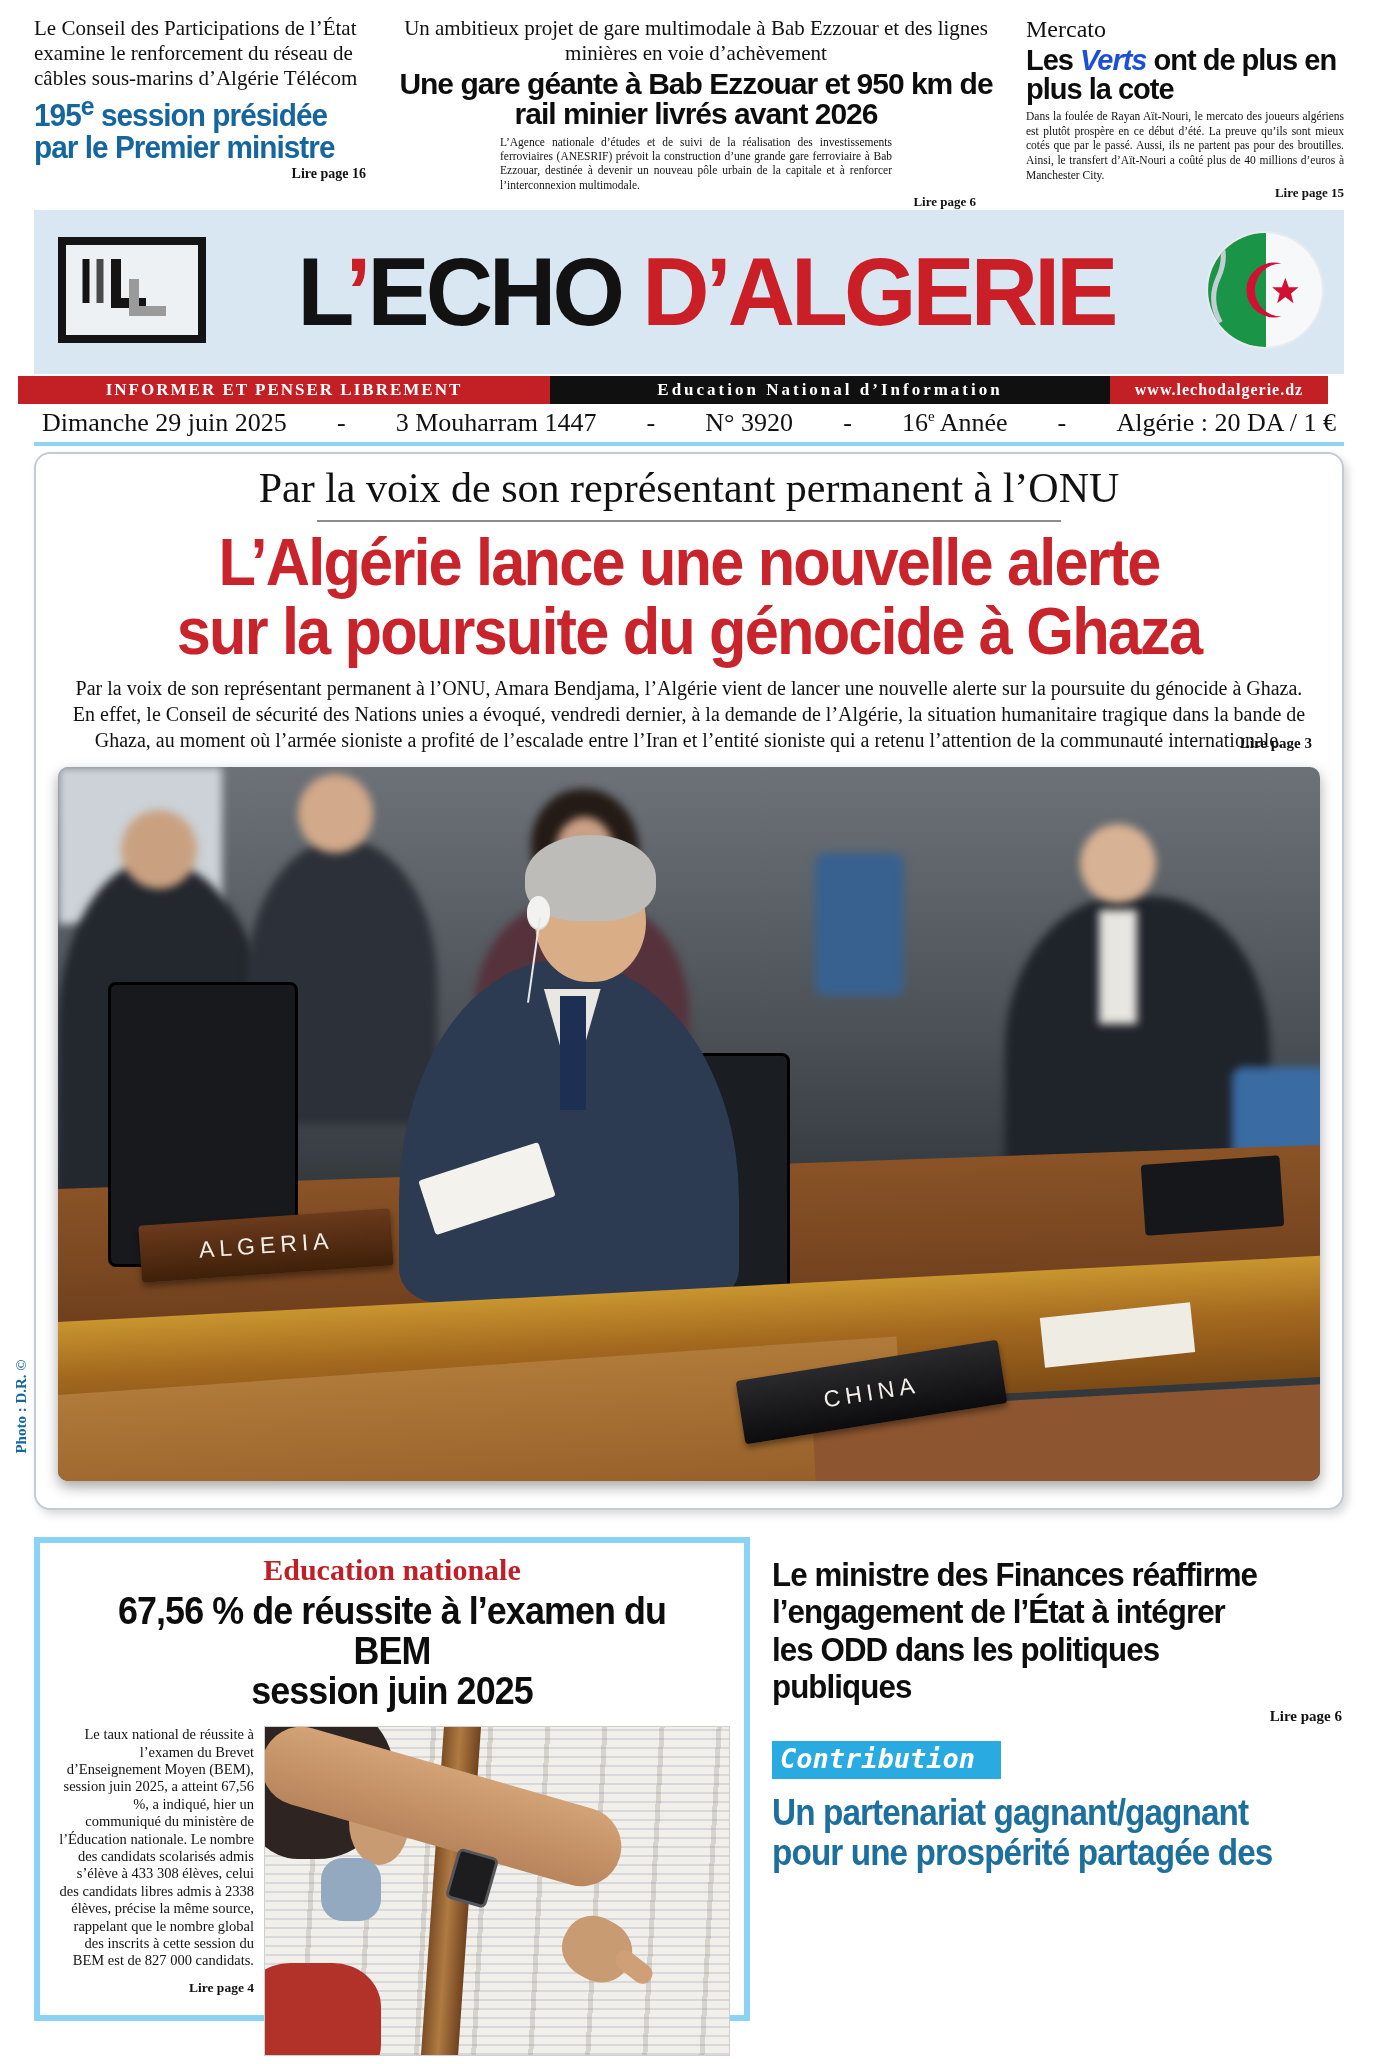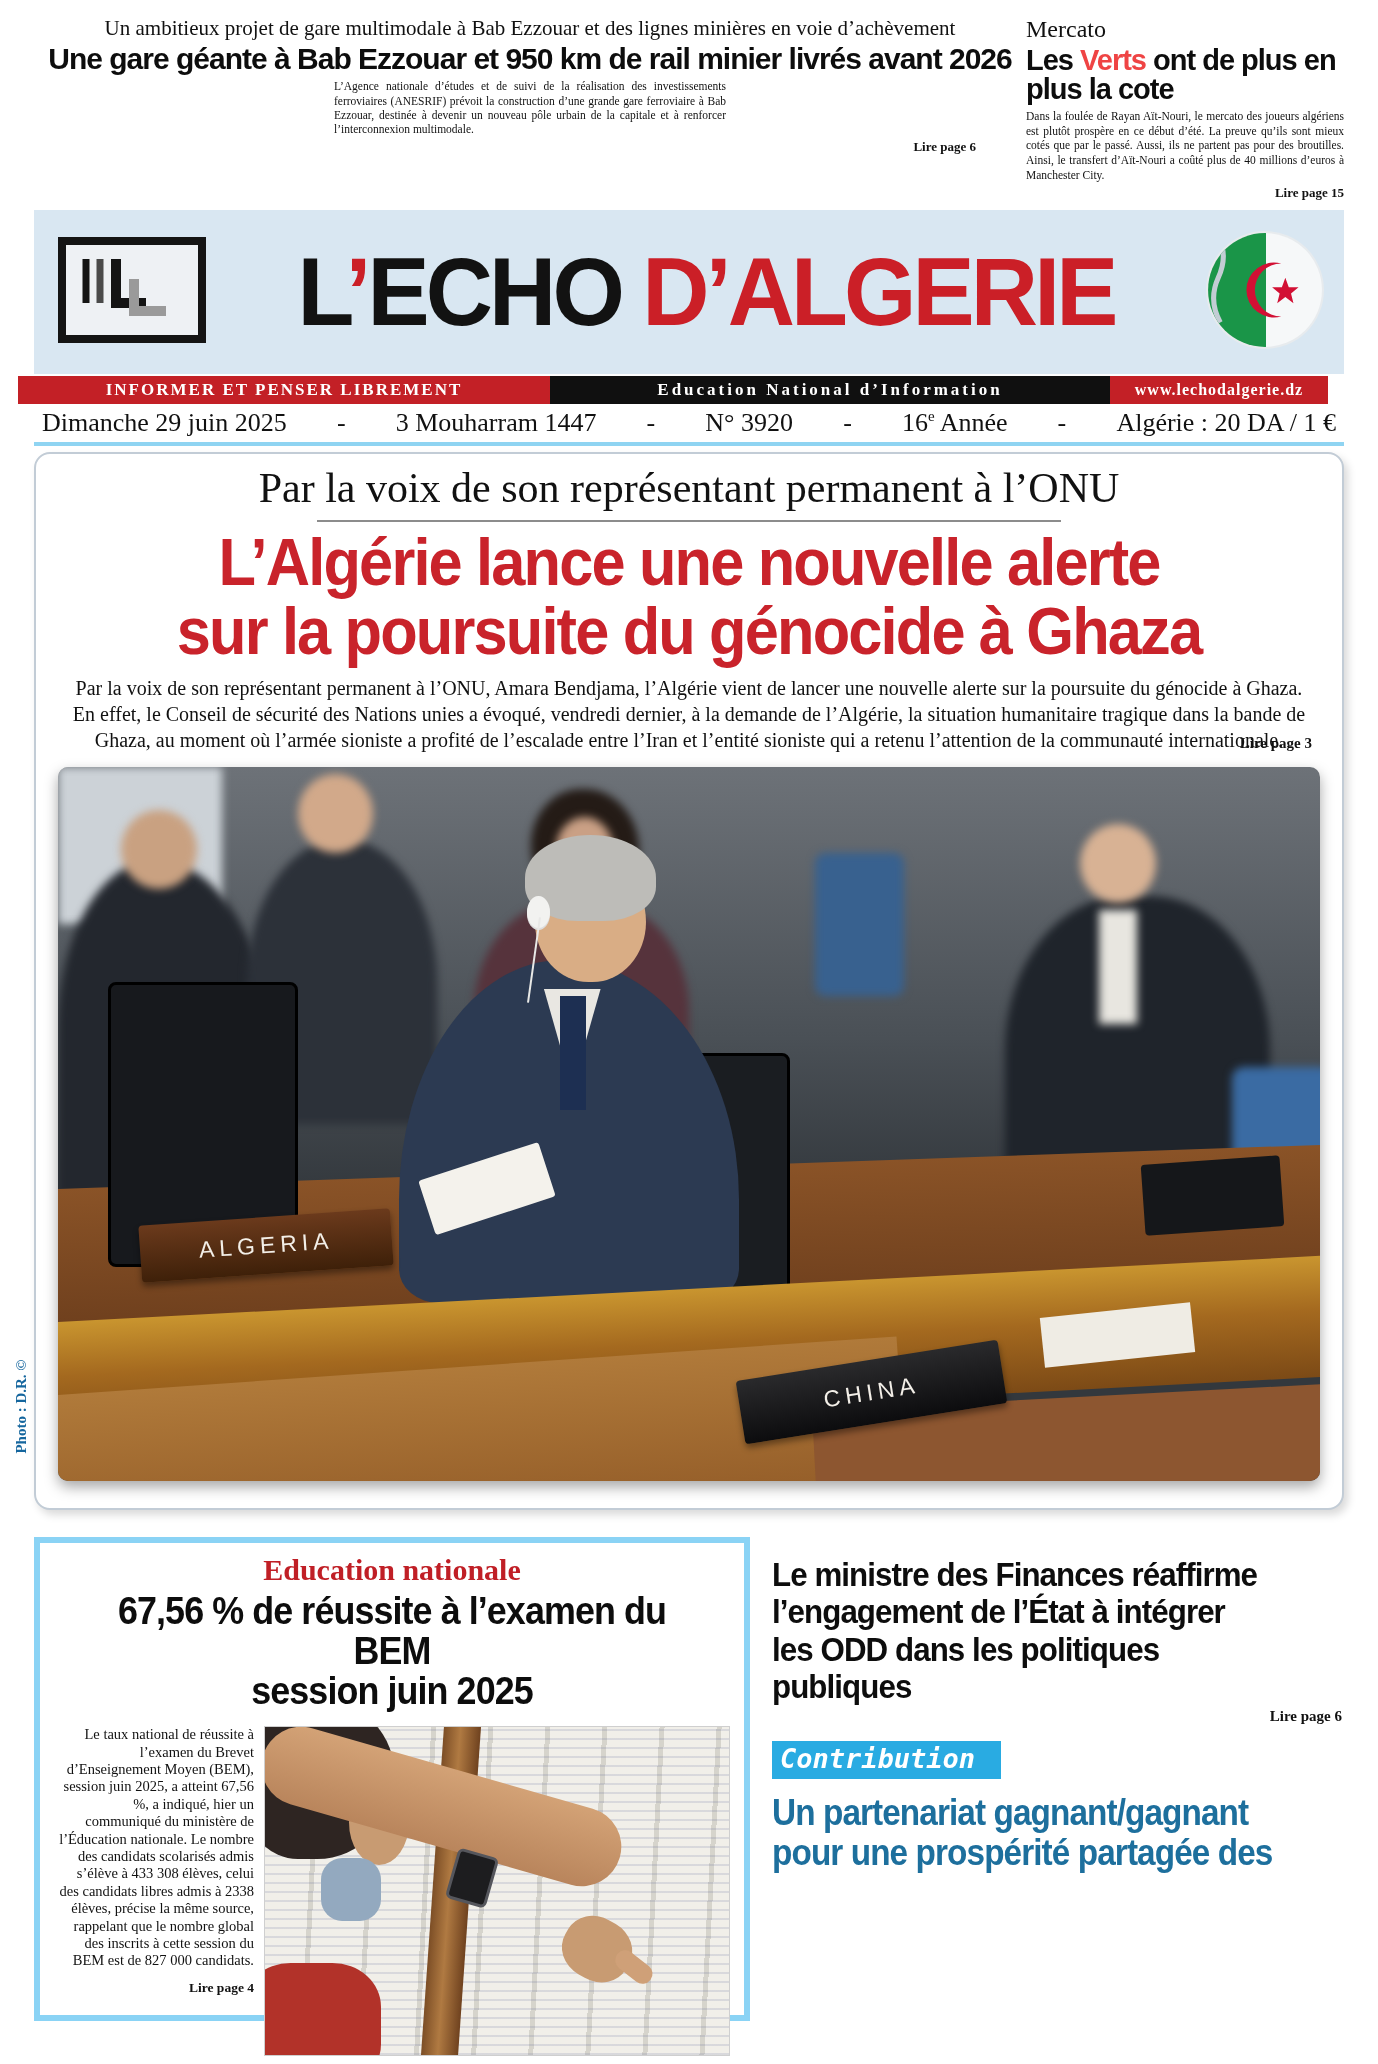--- a/index.html
+++ b/index.html
@@ -14,21 +14,21 @@
   .ear-right{width:318px;}
   .ear-kicker{font-size:21px;line-height:1.18;}
   .ear-kicker-sm{font-size:20px;line-height:1.15;}
   .hl-blue{color:#15669e;font-family:"Liberation Sans",sans-serif;font-weight:bold;
            font-size:31px;line-height:1.0;letter-spacing:-1px;margin-top:4px;
            transform:scaleX(.96);transform-origin:left;}
   .hl-black-c{font-family:"Liberation Sans",sans-serif;font-weight:bold;color:#0d0d0d;
            font-size:30px;line-height:1.02;letter-spacing:-1px;margin-top:3px;}
   .hl-black-r{font-family:"Liberation Sans",sans-serif;font-weight:bold;color:#0d0d0d;
            font-size:29px;line-height:1.0;letter-spacing:-1px;margin-top:2px;}
-  .hl-black-r .accent{color:#ef4444;}
+  .hl-black-r .accent{color:#1d4ed8;font-style:italic;}
   .ear-teaser-c{font-size:11.5px;line-height:1.25;text-align:justify;width:392px;margin:5px auto 0;}
   .ear-teaser-r{font-size:11.5px;line-height:1.3;text-align:justify;margin-top:5px;}
   .readmore{font-weight:bold;font-size:14px;text-align:right;margin-top:3px;}
   .readmore-sm{font-weight:bold;font-size:13px;text-align:right;margin-top:2px;}
 
   
   .masthead{position:absolute;top:210px;left:34px;width:1310px;height:164px;
             background:#d9e7f2;display:flex;align-items:center;padding:0 14px;}
   .mh-logo{flex:0 0 auto;margin-left:8px;}
   .mh-title{flex:1;text-align:center;font-family:"Liberation Sans",sans-serif;font-weight:bold;
@@ -160,20 +160,25 @@
   .contrib-headline{color:#1d6f9d;font-family:"Liberation Sans",sans-serif;font-weight:bold;
                     font-size:37px;line-height:1.08;letter-spacing:-1px;
                     transform:scaleX(.9);transform-origin:left;margin-top:14px;}
 </style>
 </head>
 <body>
 
 <div class="page">
 
   <header class="ears">
+    <div class="ear-left">
+      <div class="ear-kicker">Le Conseil des Participations de l’État examine le renforcement du réseau de câbles sous-marins d’Algérie Télécom</div>
+      <div class="hl-blue"><span>195</span><sup>e</sup><span> session présidée par le Premier ministre</span></div>
+      <div class="readmore">Lire page 16</div>
+    </div>
     <div class="ear-center">
       <div class="ear-kicker">Un ambitieux projet de gare multimodale à Bab Ezzouar et des lignes minières en voie d’achèvement</div>
       <div class="hl-black-c">Une gare géante à Bab Ezzouar et 950 km de rail minier livrés avant 2026</div>
       <div class="ear-teaser-c">L’Agence nationale d’études et de suivi de la réalisation des investissements ferroviaires (ANESRIF) prévoit la construction d’une grande gare ferroviaire à Bab Ezzouar, destinée à devenir un nouveau pôle urbain de la capitale et à renforcer l’interconnexion multimodale.</div>
       <div class="readmore-sm" style="padding-right:38px;">Lire page 6</div>
     </div>
     <div class="ear-right">
       <div class="ear-kicker-sm" style="font-size:24px;">Mercato</div>
       <div class="hl-black-r"><span>Les </span><span class="accent">Verts</span><span> ont de plus en plus la cote</span></div>
       <div class="ear-teaser-r">Dans la foulée de Rayan Aït-Nouri, le mercato des joueurs algériens est plutôt prospère en ce début d’été. La preuve qu’ils sont mieux cotés que par le passé. Aussi, ils ne partent pas pour des broutilles. Ainsi, le transfert d’Aït-Nouri a coûté plus de 40 millions d’euros à Manchester City.</div>

